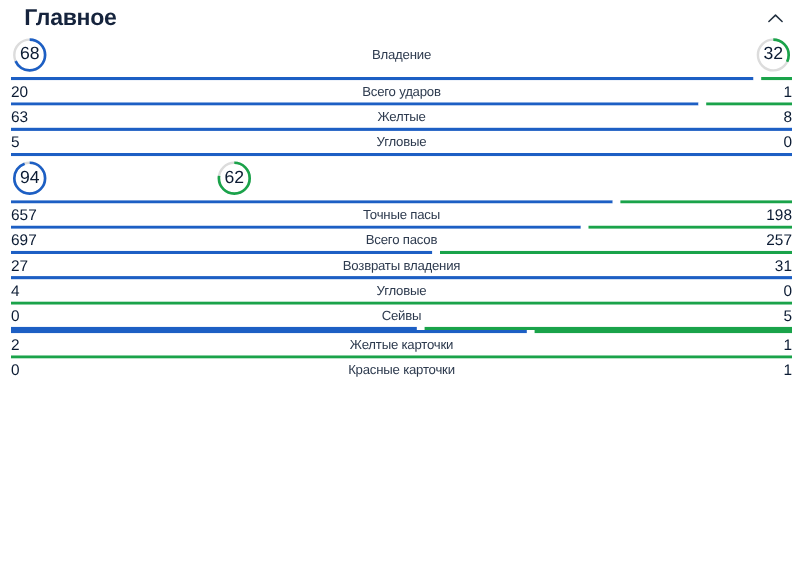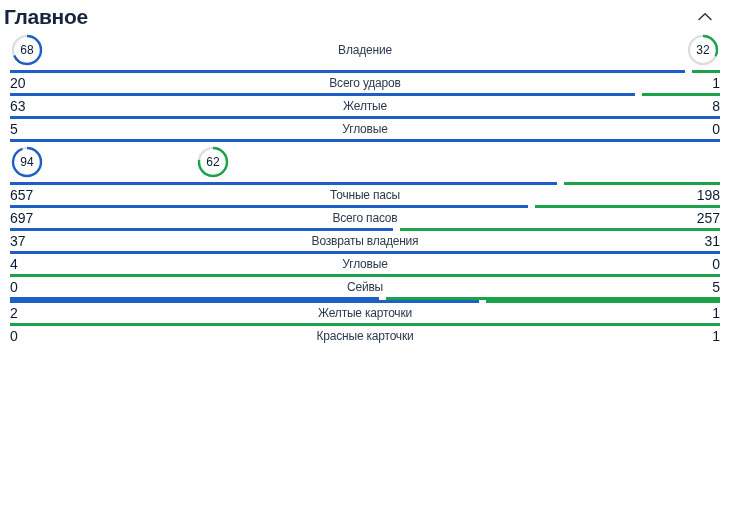--- a/index.html
+++ b/index.html
@@ -8,21 +8,21 @@
     background:#ffffff;
     font-family:"Liberation Sans", sans-serif;
     color:#0b1b33;
     overflow:hidden;
   }
   .panel{width:730px;height:511px;position:relative;box-sizing:border-box;}
 
   
   .header{
     display:flex;align-items:center;justify-content:space-between;
-    padding:6px 14px 4px 4px;
+    padding:6px 14px 4px 22px;
     height:30px;box-sizing:border-box;
   }
   .header-title{
     font-size:21px;font-weight:bold;letter-spacing:-0.3px;
     color:#16243d;line-height:1;
   }
   .collapse-btn{
     width:22px;height:22px;display:flex;align-items:center;justify-content:center;
     cursor:pointer;
   }
@@ -54,21 +54,21 @@
     letter-spacing:-0.2px;
     white-space:nowrap;
   }
 
   
   .gauge{position:relative;width:34px;height:34px;}
   .gauge svg{display:block;width:34px;height:34px;transform:rotate(-90deg);}
   .gauge .val{
     position:absolute;left:0;top:0;width:34px;height:34px;
     display:flex;align-items:center;justify-content:center;
-    font-size:12px;color:#0b1b33;
+    font-size:16px;color:#0b1b33;
   }
 
   
   .bar{
     height:3px;width:710px;margin:0 10px;
     display:flex;overflow:hidden;
     background:#ffffff;
   }
   .bar .seg-home{background:#1d5fc4;height:3px;}
   .bar .seg-gap{height:3px;background:#ffffff;}
@@ -182,21 +182,21 @@
         <div class="side left">697</div>
         <div class="label">Всего пасов</div>
         <div class="side right">257</div>
       </div>
       <div class="bar">
         <div class="seg-home" style="width:54%"></div>
         <div class="seg-gap" style="width:1%"></div>
         <div class="seg-away" style="width:45%"></div>
       </div>
       <div class="stat-row">
-        <div class="side left">37</div>
+        <div class="side left">27</div>
         <div class="label">Возвраты владения</div>
         <div class="side right">31</div>
       </div>
       <div class="bar">
         <div class="seg-home" style="width:100%"></div>
         <div class="seg-away" style="width:0%"></div>
       </div>
       <div class="stat-row">
         <div class="side left">4</div>
         <div class="label">Угловые</div>

